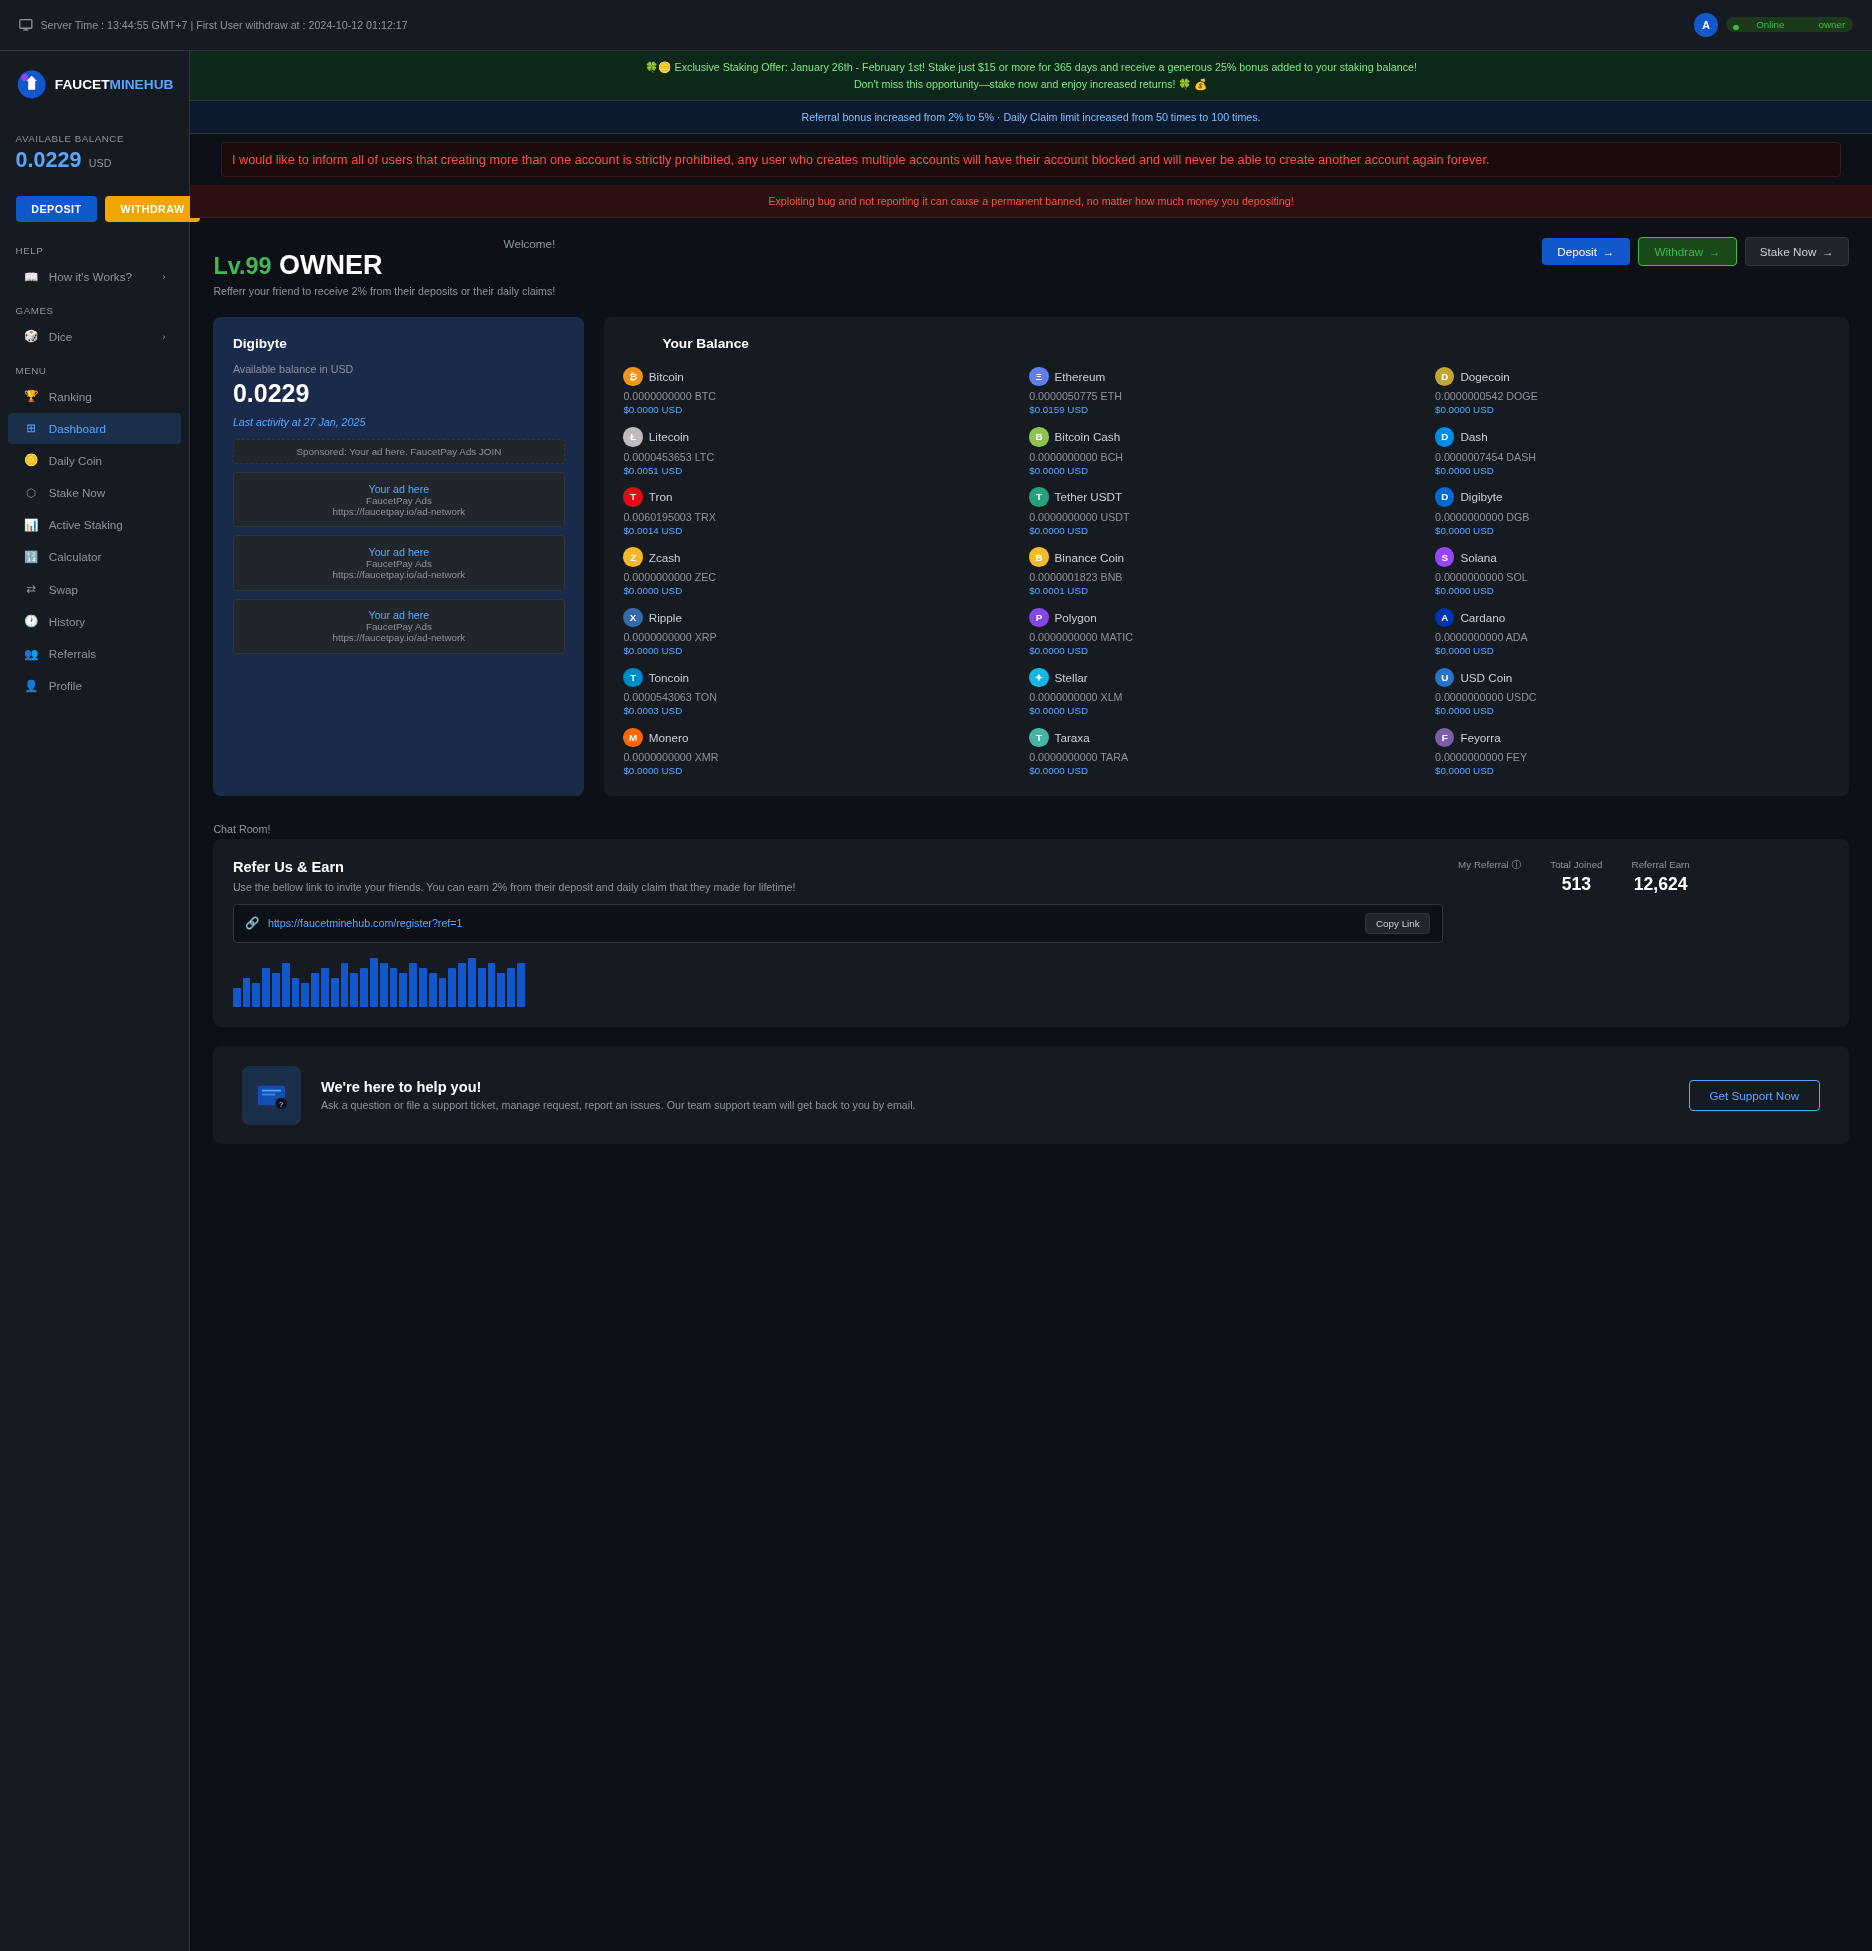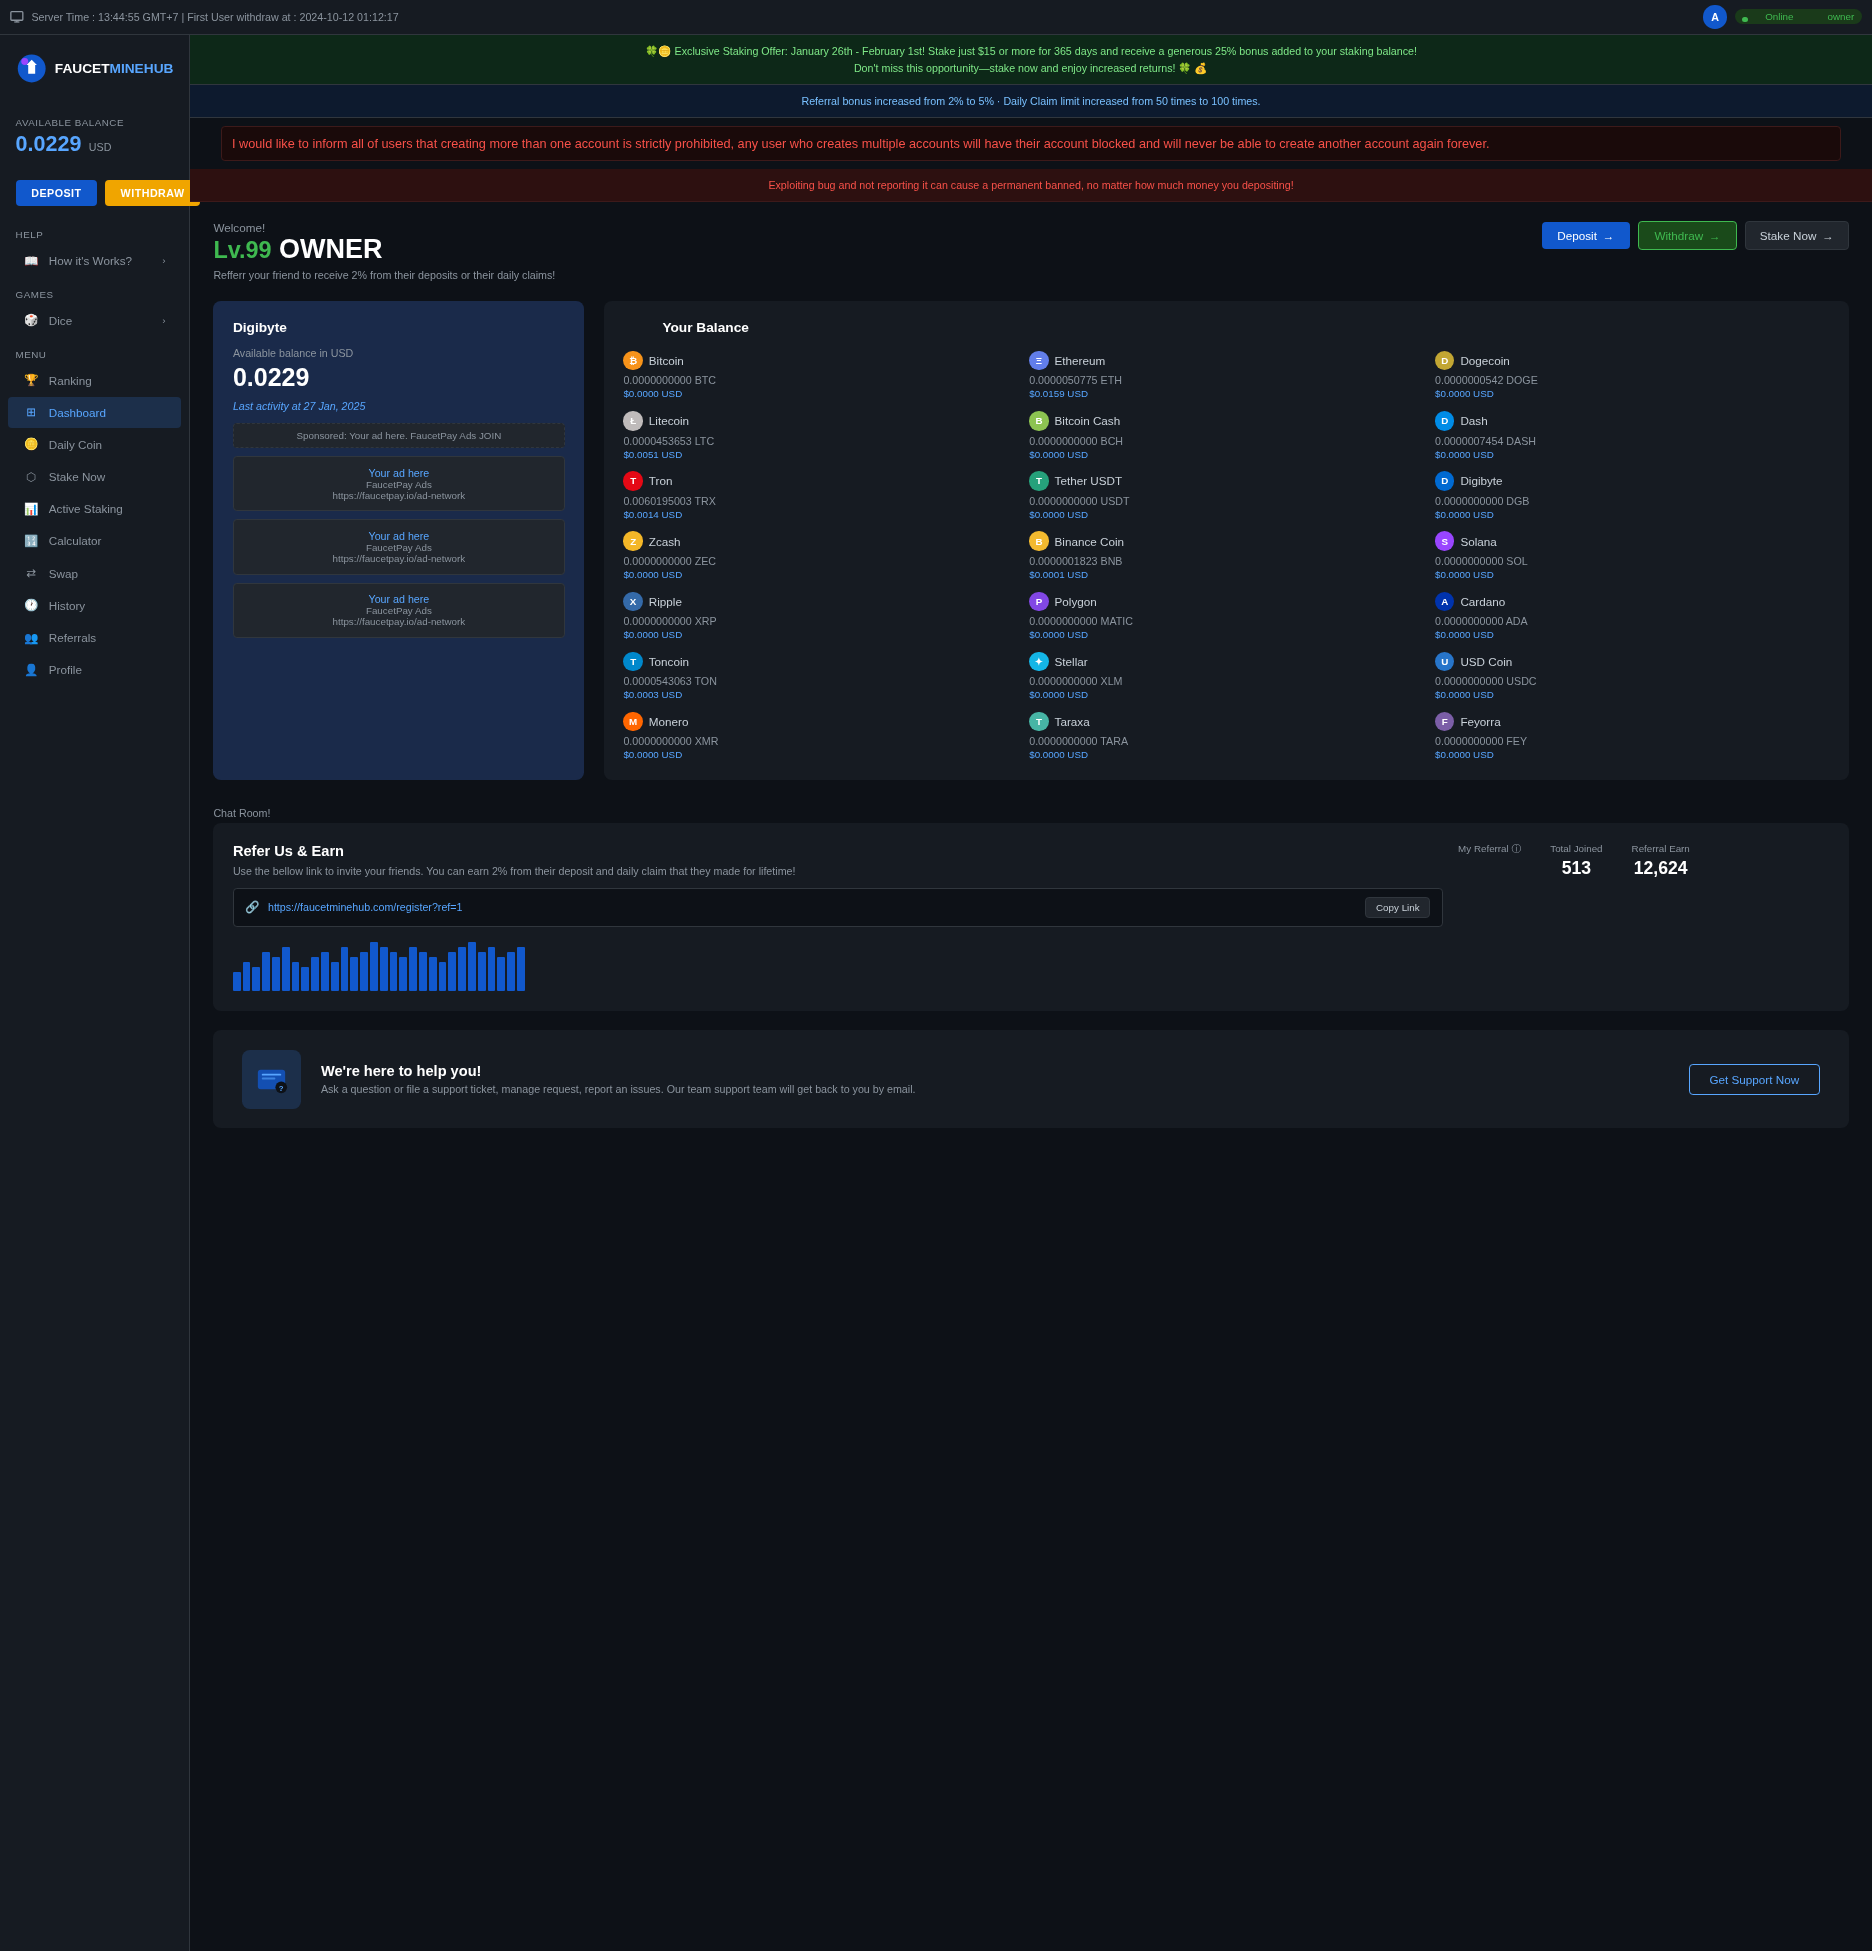--- a/index.html
+++ b/index.html
@@ -1,19 +1,19 @@
 <!DOCTYPE html>
 <html><head>
   <meta charset="utf-8">
   <style>
     * { box-sizing: border-box; margin: 0; padding: 0; }
     body { font-family: 'Segoe UI', Arial, sans-serif; background: #0d1117; color: #c9d1d9; display: flex; flex-direction: column; min-height: 100vh; font-size: 12.7px; }
 
     
-    .topbar { background: #161b22; border-bottom: 1px solid #30363d; display: flex; align-items: center; justify-content: space-between; padding: 0 10px; height: 35px; font-size: 10.7px; color: #8b949e; }
+    .topbar { background: #161b22; border-bottom: 1px solid #30363d; display: flex; align-items: center; justify-content: space-between; padding: 0 19px; height: 51px; font-size: 10.7px; color: #8b949e; }
     .topbar-left { display: flex; align-items: center; gap: 7.8px; }
     .topbar-left svg { width: 13.7px; height: 13.7px; fill: #8b949e; }
     .topbar-right { display: flex; align-items: center; gap: 7.8px; }
     .online-badge { background: #1a3a1a; color: #3fb950; border-radius: 9.8px; padding: 2px 7.8px; font-size: 9.8px; display: flex; align-items: flex-end; gap: 17px; }
     .online-dot { width: 5.9px; height: 5.9px; background: #3fb950; border-radius: 50%; }
     .user-avatar { width: 23.4px; height: 23.4px; background: #1158cc; border-radius: 50%; display: flex; align-items: center; justify-content: center; color: white; font-size: 10.7px; font-weight: bold; }
 
     
     .layout { display: flex; flex: 1; }
 
@@ -256,21 +256,21 @@
       </div>
     </div>
     <div class="banner banner-dark-red">
       <span>Exploiting bug and not reporting it can cause a permanent banned, no matter how much money you depositing!</span>
     </div>
 
     <div class="content-area">
 
       <div class="welcome-section">
         <div>
-          <div style="font-size:11.7px;color:#8b949e;">Welcome!</div>
+          <div style="font-size:11.7px;color:#8b949e;text-align:right;">Welcome!</div>
           <div class="level-heading">
             <span class="lv">Lv.99</span>
             <span>OWNER</span>
           </div>
           <div class="welcome-text">Refferr your friend to receive 2% from their deposits or their daily claims!</div>
         </div>
         <div class="action-buttons">
           <button class="btn-action-dep">
             <span>Deposit</span>
             <span>→</span>

